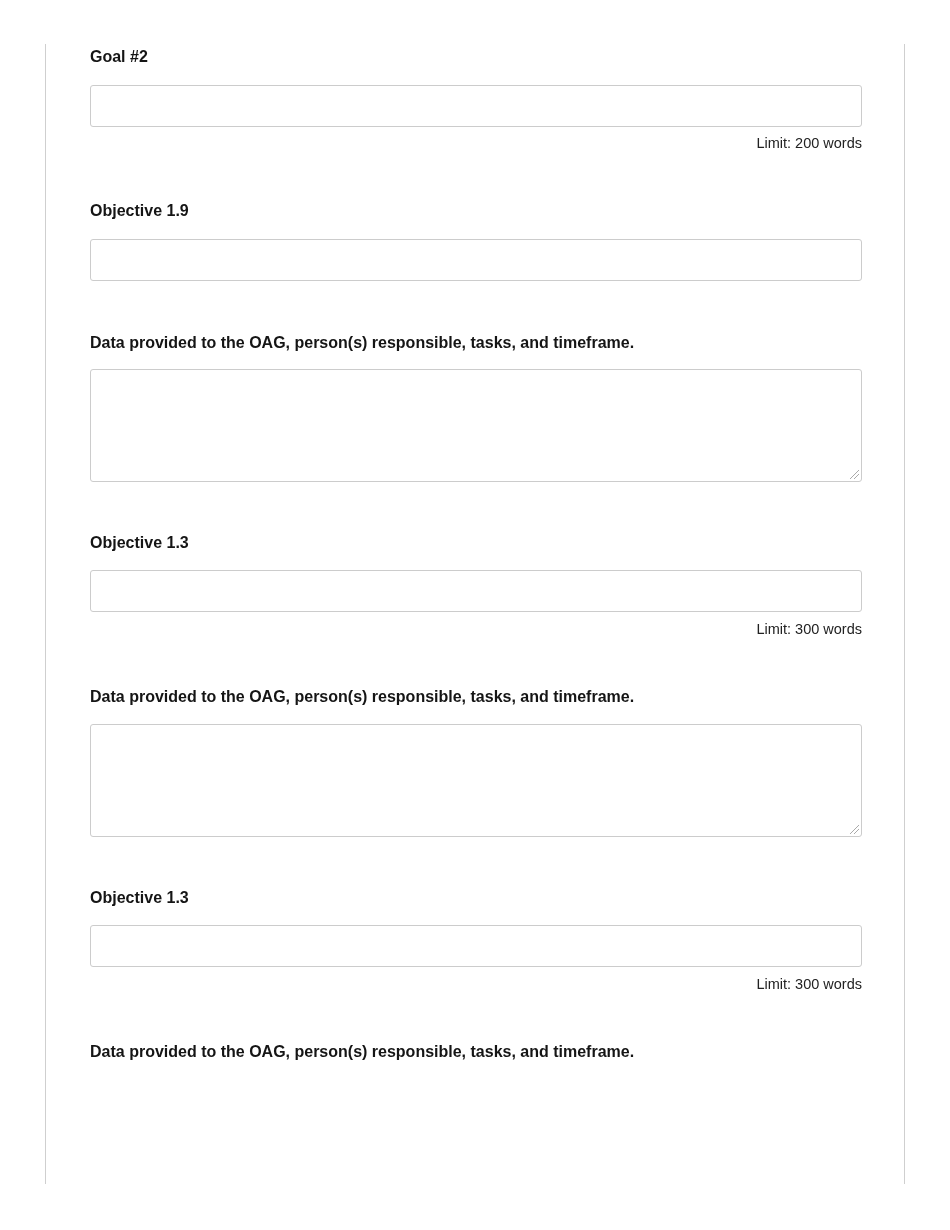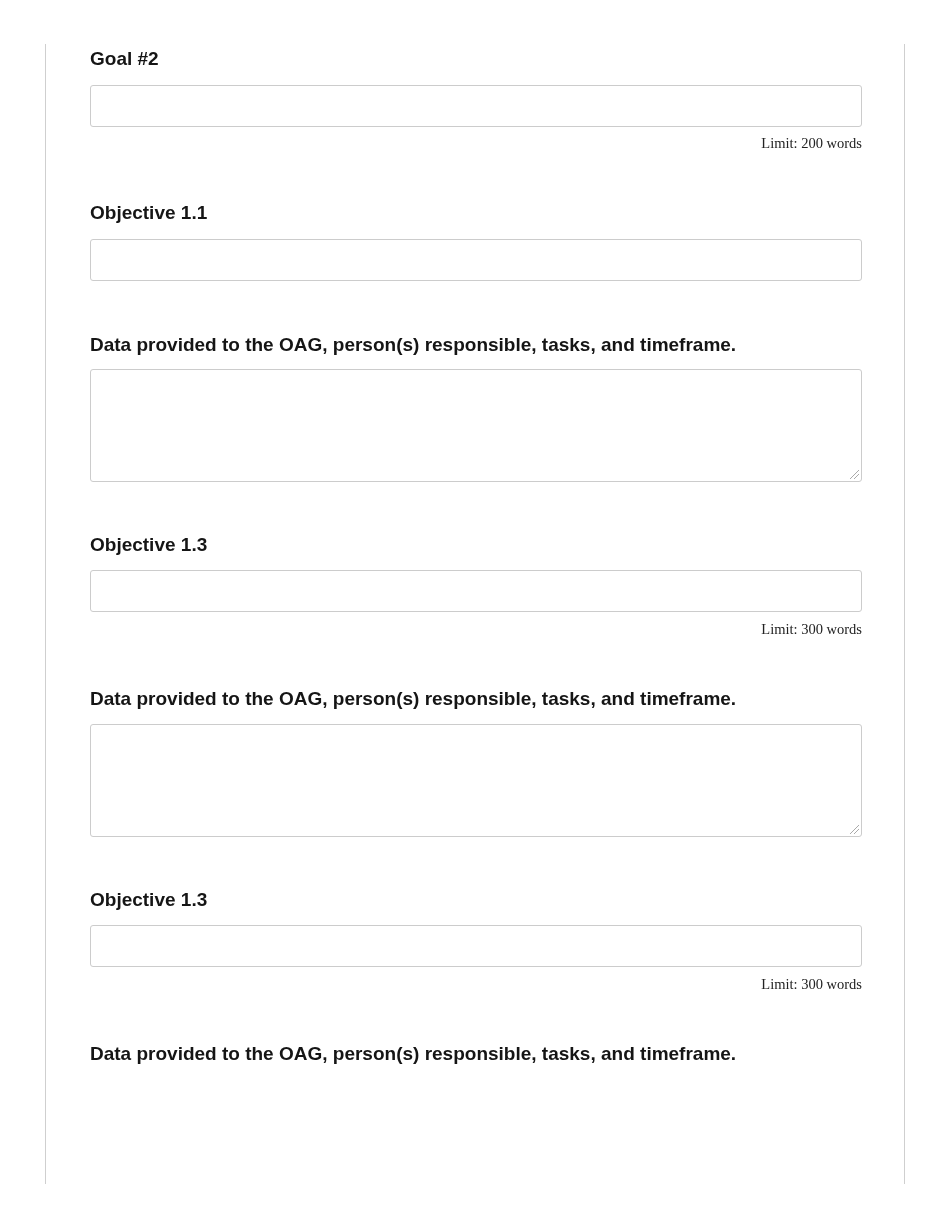--- a/index.html
+++ b/index.html
@@ -1,38 +1,38 @@
 <!DOCTYPE html>
 <html><head>
 <meta charset="utf-8">
 <style>
   html, body { margin: 0; padding: 0; background: #ffffff; }
   body { width: 950px; height: 1230px; position: relative; overflow: hidden;
          font-family: "Liberation Sans", "DejaVu Sans", sans-serif; color: #111; }
   .frame { position: absolute; left: 45px; top: 44px; width: 860px; height: 1140px;
            border-left: 1px solid #cfcfcf; border-right: 1px solid #cfcfcf; box-sizing: border-box; }
-  .label { position: absolute; left: 90px; font-size: 19px; font-weight: bold; color: #151515; }
+  .label { position: absolute; left: 90px; font-size: 16px; font-weight: bold; color: #151515; }
   .input { position: absolute; left: 90px; width: 772px; height: 42px; box-sizing: border-box;
            border: 1px solid #cccccc; border-radius: 3px; background: #fff; }
   .textarea { position: absolute; left: 90px; width: 772px; height: 113px; box-sizing: border-box;
               border: 1px solid #cccccc; border-radius: 3px; background: #fff; }
   .grip { position: absolute; right: 2px; bottom: 2px; width: 9px; height: 9px;
           background: linear-gradient(135deg, transparent 0 45%, #aaa 45% 52%, transparent 52% 68%, #aaa 68% 75%, transparent 75%); }
-  .limit { position: absolute; right: 88px; font-size: 14.5px; color: #222; font-family: Liberation Serif, serif; }
+  .limit { position: absolute; right: 88px; font-size: 14.5px; color: #222; }
 </style>
 </head>
 <body>
 
 <div class="frame"></div>
 
 <div class="label" style="top:48px">Goal #2</div>
 <div class="input" style="top:85px"></div>
 <div class="limit" style="top:135px">Limit: 200 words</div>
 
-<div class="label" style="top:202px">Objective 1.1</div>
+<div class="label" style="top:202px">Objective 1.9</div>
 <div class="input" style="top:239px"></div>
 
 <div class="label" style="top:334px">Data provided to the OAG, person(s) responsible, tasks, and timeframe.</div>
 <div class="textarea" style="top:369px">
   <span class="grip"></span>
 </div>
 
 <div class="label" style="top:534px">Objective 1.3</div>
 <div class="input" style="top:570px"></div>
 <div class="limit" style="top:621px">Limit: 300 words</div>

